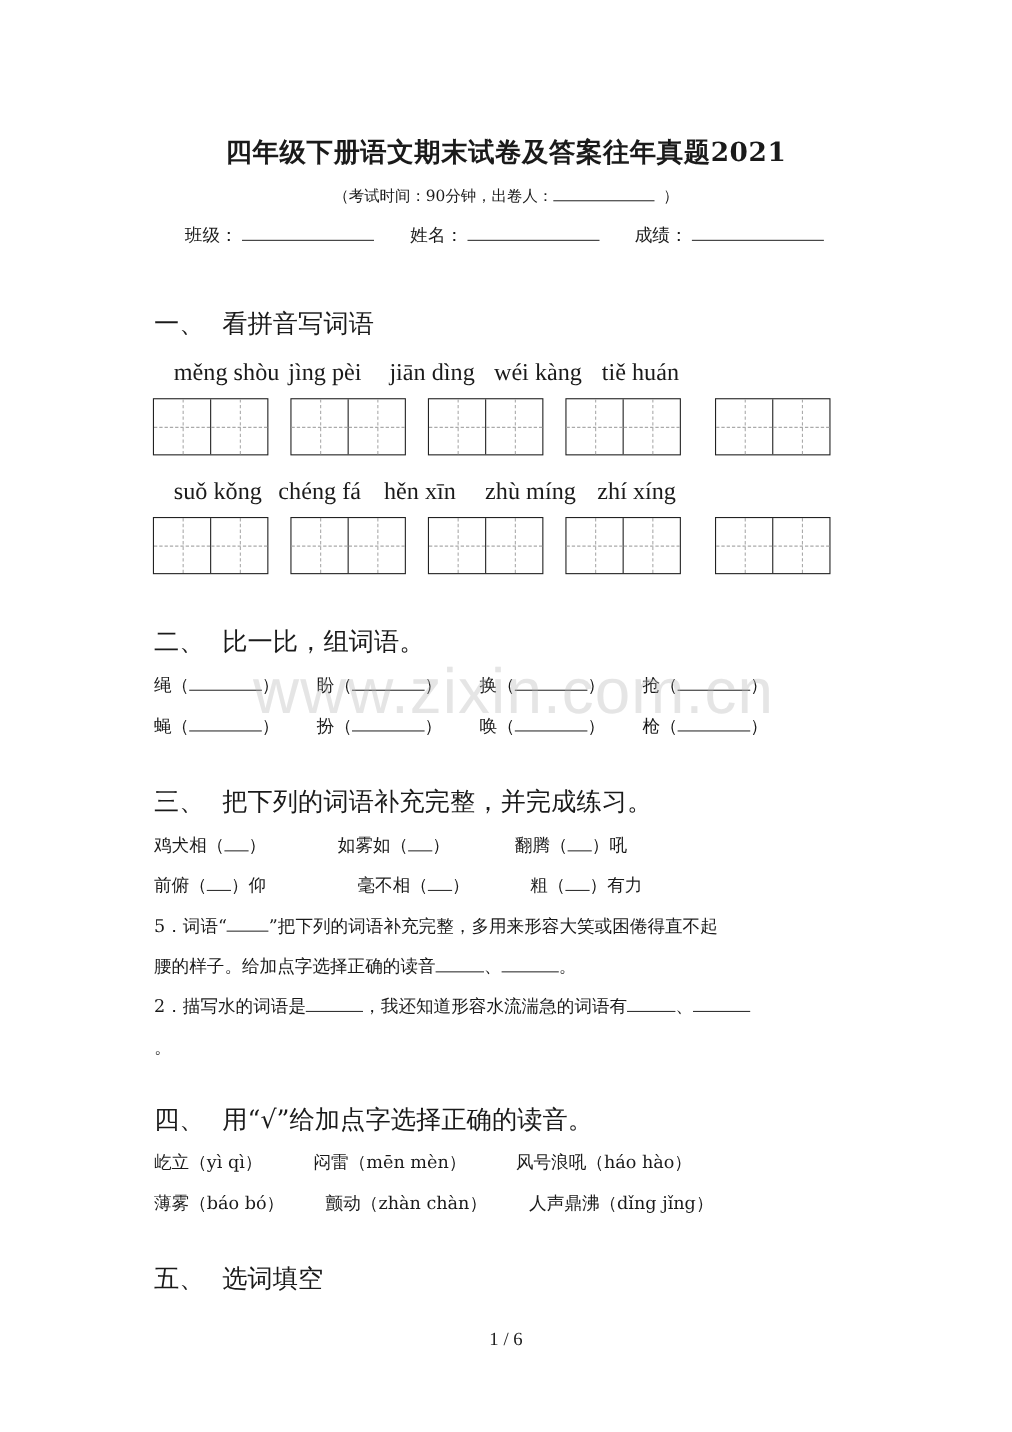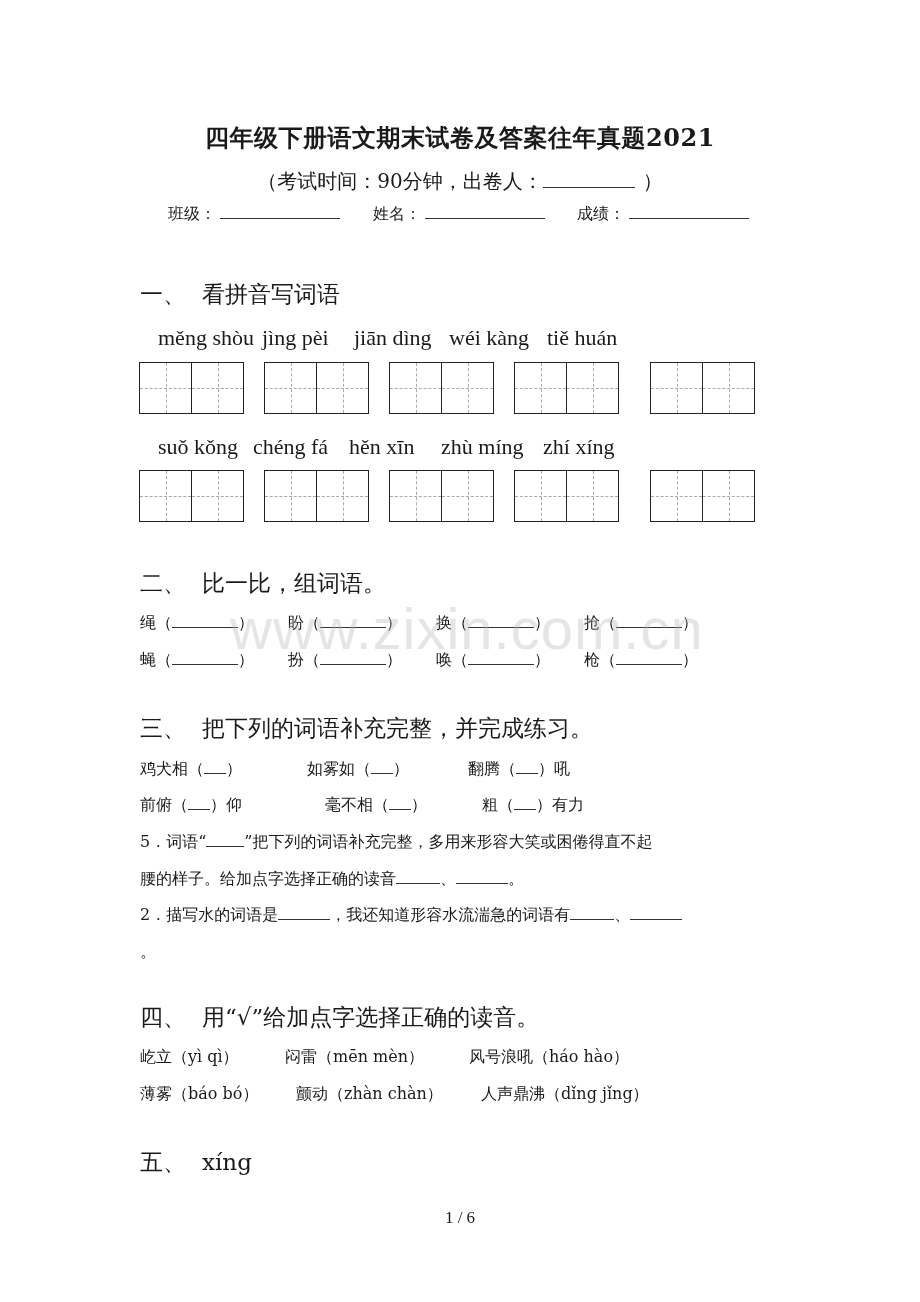--- a/index.html
+++ b/index.html
@@ -1,20 +1,20 @@
 <!DOCTYPE html>
 <html><head>
 <meta charset="utf-8">
 <style>
   html, body { margin:0; padding:0; background:#ffffff; }
   body { width:920px; height:1302px; position:relative; overflow:hidden;
          font-family:"DejaVu Serif", "Liberation Serif", serif; color:#1a1a1a; }
   .abs { position:absolute; white-space:nowrap; }
   .title { left:0; width:920px; text-align:center; top:122px; font-size:24px; font-weight:bold; letter-spacing:0.5px; }
-  .sub { left:0; width:920px; text-align:center; top:168px; font-size:20px; }
+  .sub { left:0; width:920px; text-align:center; top:168px; font-size:14px; }
   .info { top:204px; font-size:16px; }
   .info .line { display:inline-block; width:120px; border-bottom:1px solid #333; height:14px; vertical-align:baseline; margin-left:4px; }
   .sec { left:140px; font-size:23px; }
   .sec .num { display:inline-block; width:62px; }
   .py { font-family:"Liberation Serif", serif; font-size:22px; top:0; }
   .row { font-size:16px; }
   .grid { position:absolute; height:52px; width:105px; border:1.5px solid #222; box-sizing:border-box; display:flex; }
   .cell { flex:1; position:relative; border-right:1.5px solid #222; }
   .cell:last-child { border-right:none; }
   .cell::before { content:""; position:absolute; left:50%; top:0; bottom:0; border-left:1px dashed #aaa; }
@@ -120,17 +120,17 @@
 <div class="abs sec" style="top:1002px"><span class="num">四、</span><span>用“√”给加点字选择正确的读音。</span></div>
 
 <div class="abs row" style="left:140px;top:1047px">屹立（yì  qì）</div>
 <div class="abs row" style="left:285px;top:1047px">闷雷（mēn mèn）</div>
 <div class="abs row" style="left:469px;top:1047px">风号浪吼（háo hào）</div>
 
 <div class="abs row" style="left:140px;top:1084px">薄雾（báo bó）</div>
 <div class="abs row" style="left:296px;top:1084px">颤动（zhàn chàn）</div>
 <div class="abs row" style="left:481px;top:1084px">人声鼎沸（dǐng jǐng）</div>
 
-<div class="abs sec" style="top:1147px"><span class="num">五、</span><span>xíng</span></div>
+<div class="abs sec" style="top:1147px"><span class="num">五、</span><span>选词填空</span></div>
 
 <div class="abs watermark">www.zixin.com.cn</div>
 
 <div class="abs pager">1 / 6</div>
 
 </body></html>

